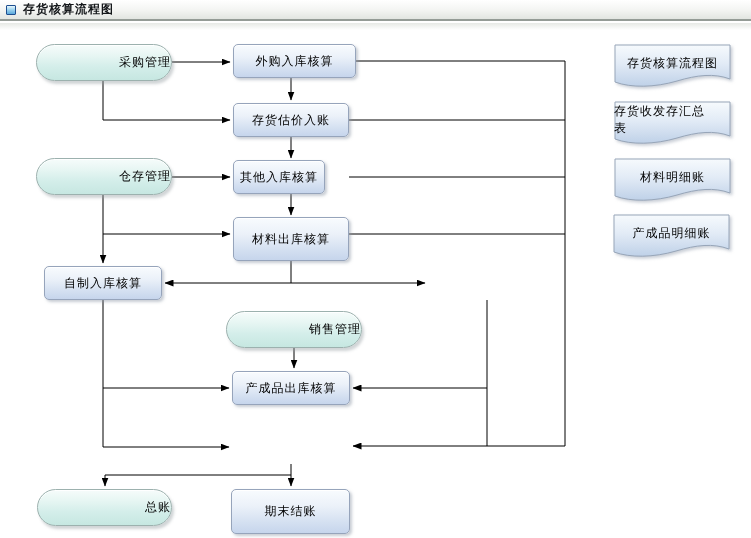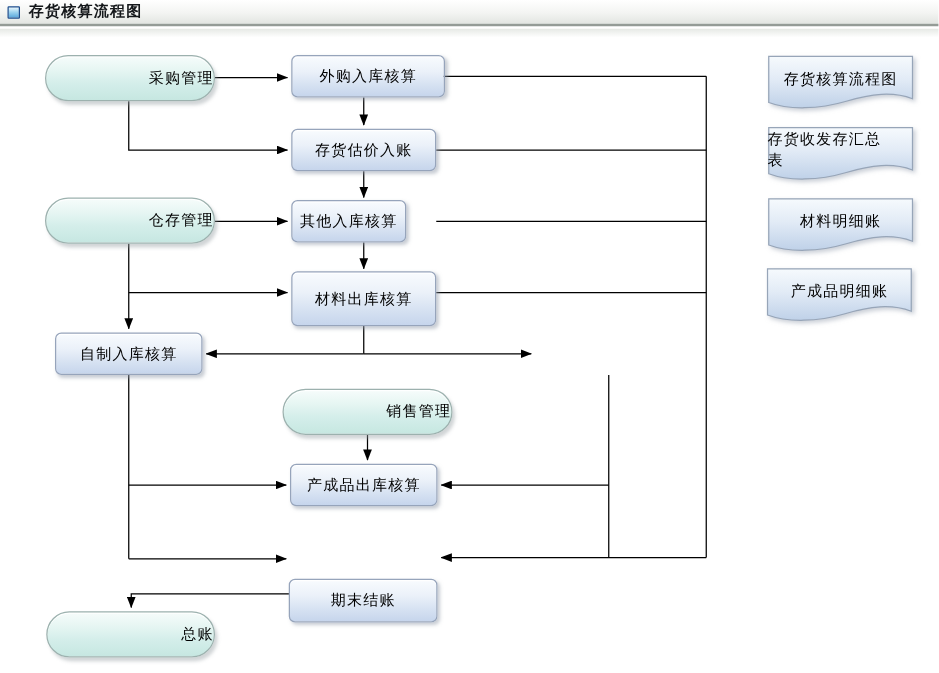--- a/index.html
+++ b/index.html
@@ -122,21 +122,21 @@
   </div>
   <div class="node box" style="left:233px;top:217px;width:116px;height:44px">
     <span class="lbl">材料出库核算</span>
   </div>
   <div class="node box" style="left:44px;top:266px;width:118px;height:34px">
     <span class="lbl">自制入库核算</span>
   </div>
   <div class="node box" style="left:232px;top:371px;width:118px;height:34px">
     <span class="lbl">产成品出库核算</span>
   </div>
-  <div class="node box" style="left:231px;top:463px;width:119px;height:35px">
+  <div class="node box" style="left:231px;top:489px;width:119px;height:45px">
     <span class="lbl">期末结账</span>
   </div>
 
   <div class="node doc" style="left:614px;top:44px;width:117px;height:46px">
     <svg width="117" height="46" viewBox="0 0 117 46">
       <path d="M1,1 L116,1 L116,35 C100,29 83,31 63,37 C41,43.5 17,44 1,38 Z" fill="url(#docgrad)" stroke="#97a5b8" stroke-width="1"></path>
     </svg>
     <span class="lbl">存货核算流程图</span>
   </div>
   <div class="node doc" style="left:614px;top:101px;width:102px;height:46px">

